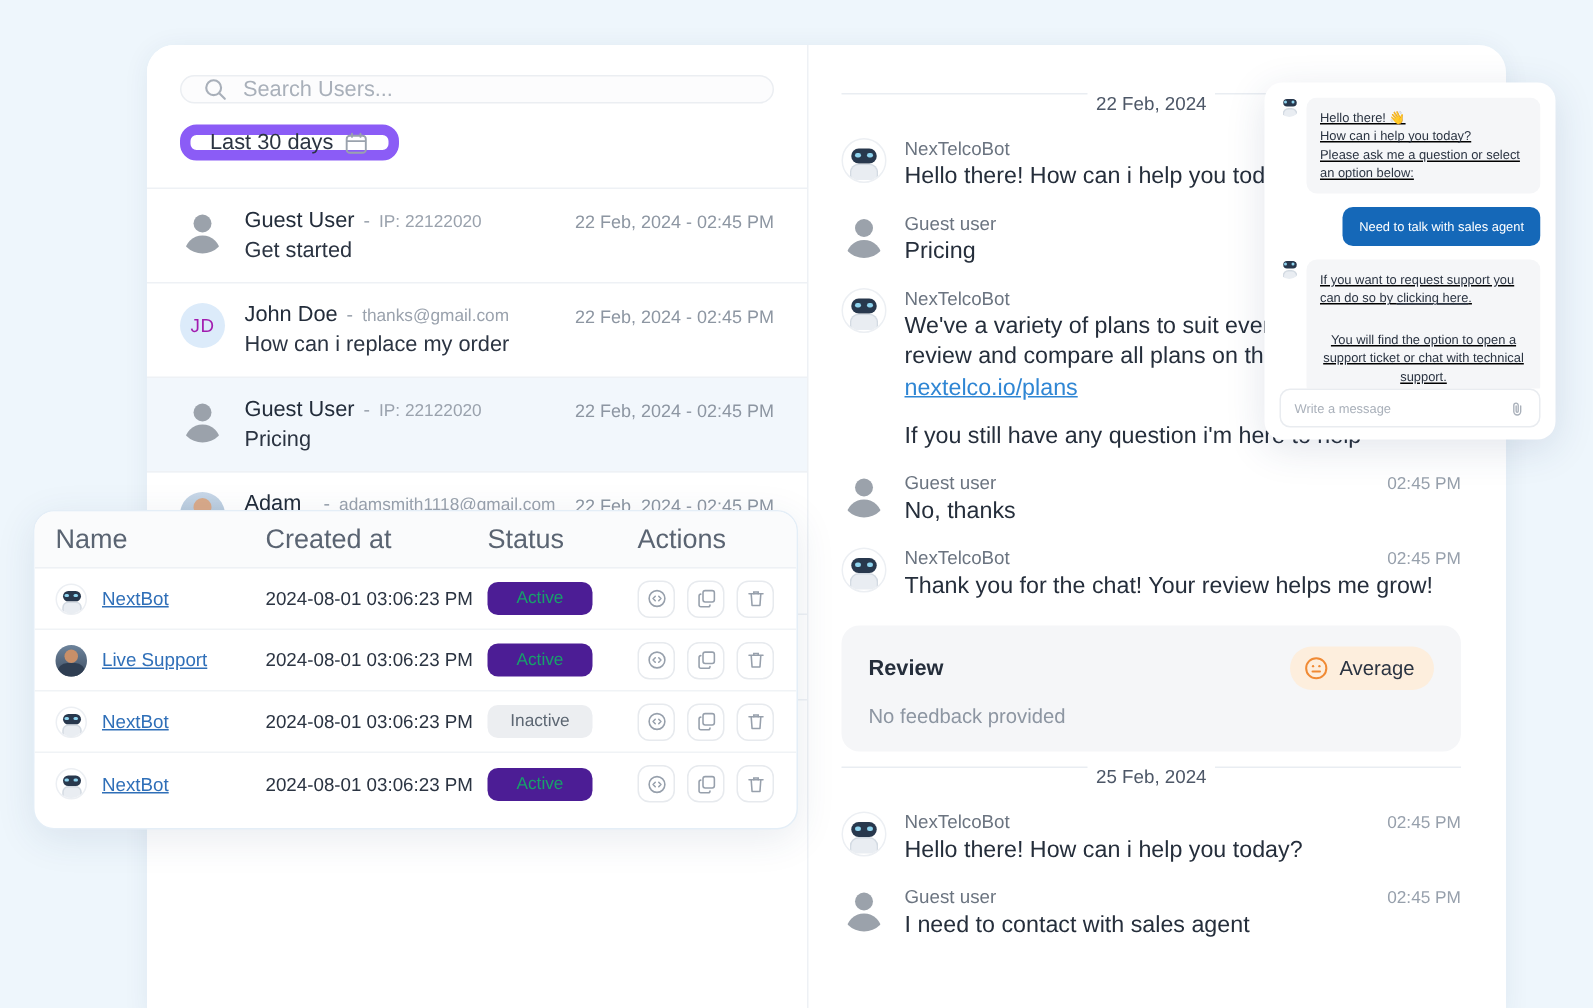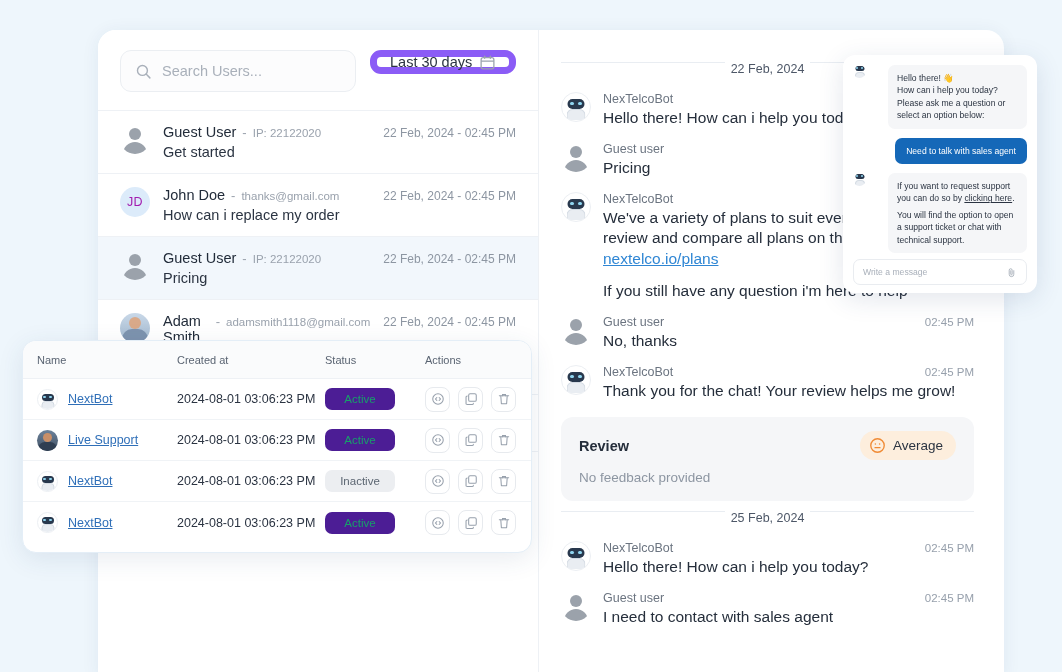--- a/index.html
+++ b/index.html
@@ -30,20 +30,21 @@
   #left-pane {
     width: 441px;
     border-right: 1px solid #eef1f5;
     display: flex; flex-direction: column;
     background: #fff;
   }
   #search-row {
     display: flex; gap: 14px;
     padding: 20px 22px 18px 22px;
     border-bottom: 1px solid #eef1f5;
+    flex-direction: column;
   }
   #search-box {
     flex: 1;
     height: 42px;
     border: 1px solid #ebeef2;
     border-radius: 11px;
     background: #fcfcfd;
     display: flex; align-items: center;
     gap: 10px; padding: 0 14px;
   }
@@ -174,28 +175,28 @@
     position: absolute;
     left: 843px; top: 55px;
     width: 194px; height: 238px;
     background: #fff;
     border-radius: 12px;
     box-shadow: 0 6px 26px rgba(35,65,110,.13);
     padding: 10px 10px 8px 10px;
     display: flex; flex-direction: column;
   }
   #cw-body { flex: 1; overflow: hidden; }
-  .cw-row { display: flex; gap: 22px; margin-bottom: 9px; }
+  .cw-row { display: flex; gap: 5px; margin-bottom: 9px; text-decoration: underline; }
   .cw-bub {
     background: #f5f6f8; border-radius: 7px;
     padding: 7px 9px;
     font-size: 8.6px; color: #2b3442; line-height: 1.45;
     flex: 1;
   }
-  .cw-bub .blk2 { display: block; margin-top: 4px; }
+  .cw-bub .blk2 { display: block; margin-top: 15px; text-align: center; }
   .cw-bub a { color: #2b3442; text-decoration: underline; }
   .cw-btn-row { display: flex; justify-content: flex-end; margin-bottom: 9px; }
   #cw-live-agent {
     background: #1568b8; color: #fff;
     font-size: 8.6px; border-radius: 7px;
     padding: 8px 11px; border: none;
     font-family: "Liberation Sans", sans-serif;
   }
   #cw-input {
     height: 26px; border: 1px solid #e9ecf0; border-radius: 7px;
@@ -215,21 +216,21 @@
     box-shadow: 0 6px 26px rgba(35,65,110,.10);
     overflow: hidden;
   }
   .bt-head, .bt-row {
     display: grid;
     grid-template-columns: 140px 148px 100px 122px;
     align-items: center;
     padding: 0 14px;
   }
   .bt-head { height: 38px; background: #fafbfc; border-bottom: 1px solid #eef1f5; }
-  .bt-head span { font-size: 11px; color: #5a6472; }
+  .bt-head span { font-size: 18px; color: #5a6472; }
   .bt-row { height: 41px; border-bottom: 1px solid #f0f3f6; }
   .bt-row:last-child { border-bottom: none; }
   .bt-name { display: flex; align-items: center; gap: 10px; }
   .bt-name a { font-size: 12.5px; color: #2f6fb8; text-decoration: underline; }
   .bt-created { font-size: 12.5px; color: #2b3442; }
   .badge {
     display: inline-block; text-align: center;
     font-size: 11.5px; border-radius: 7px; padding: 5px 0; width: 70px;
   }
   .badge.active { background: #4c1d95; color: #17a06a; }

